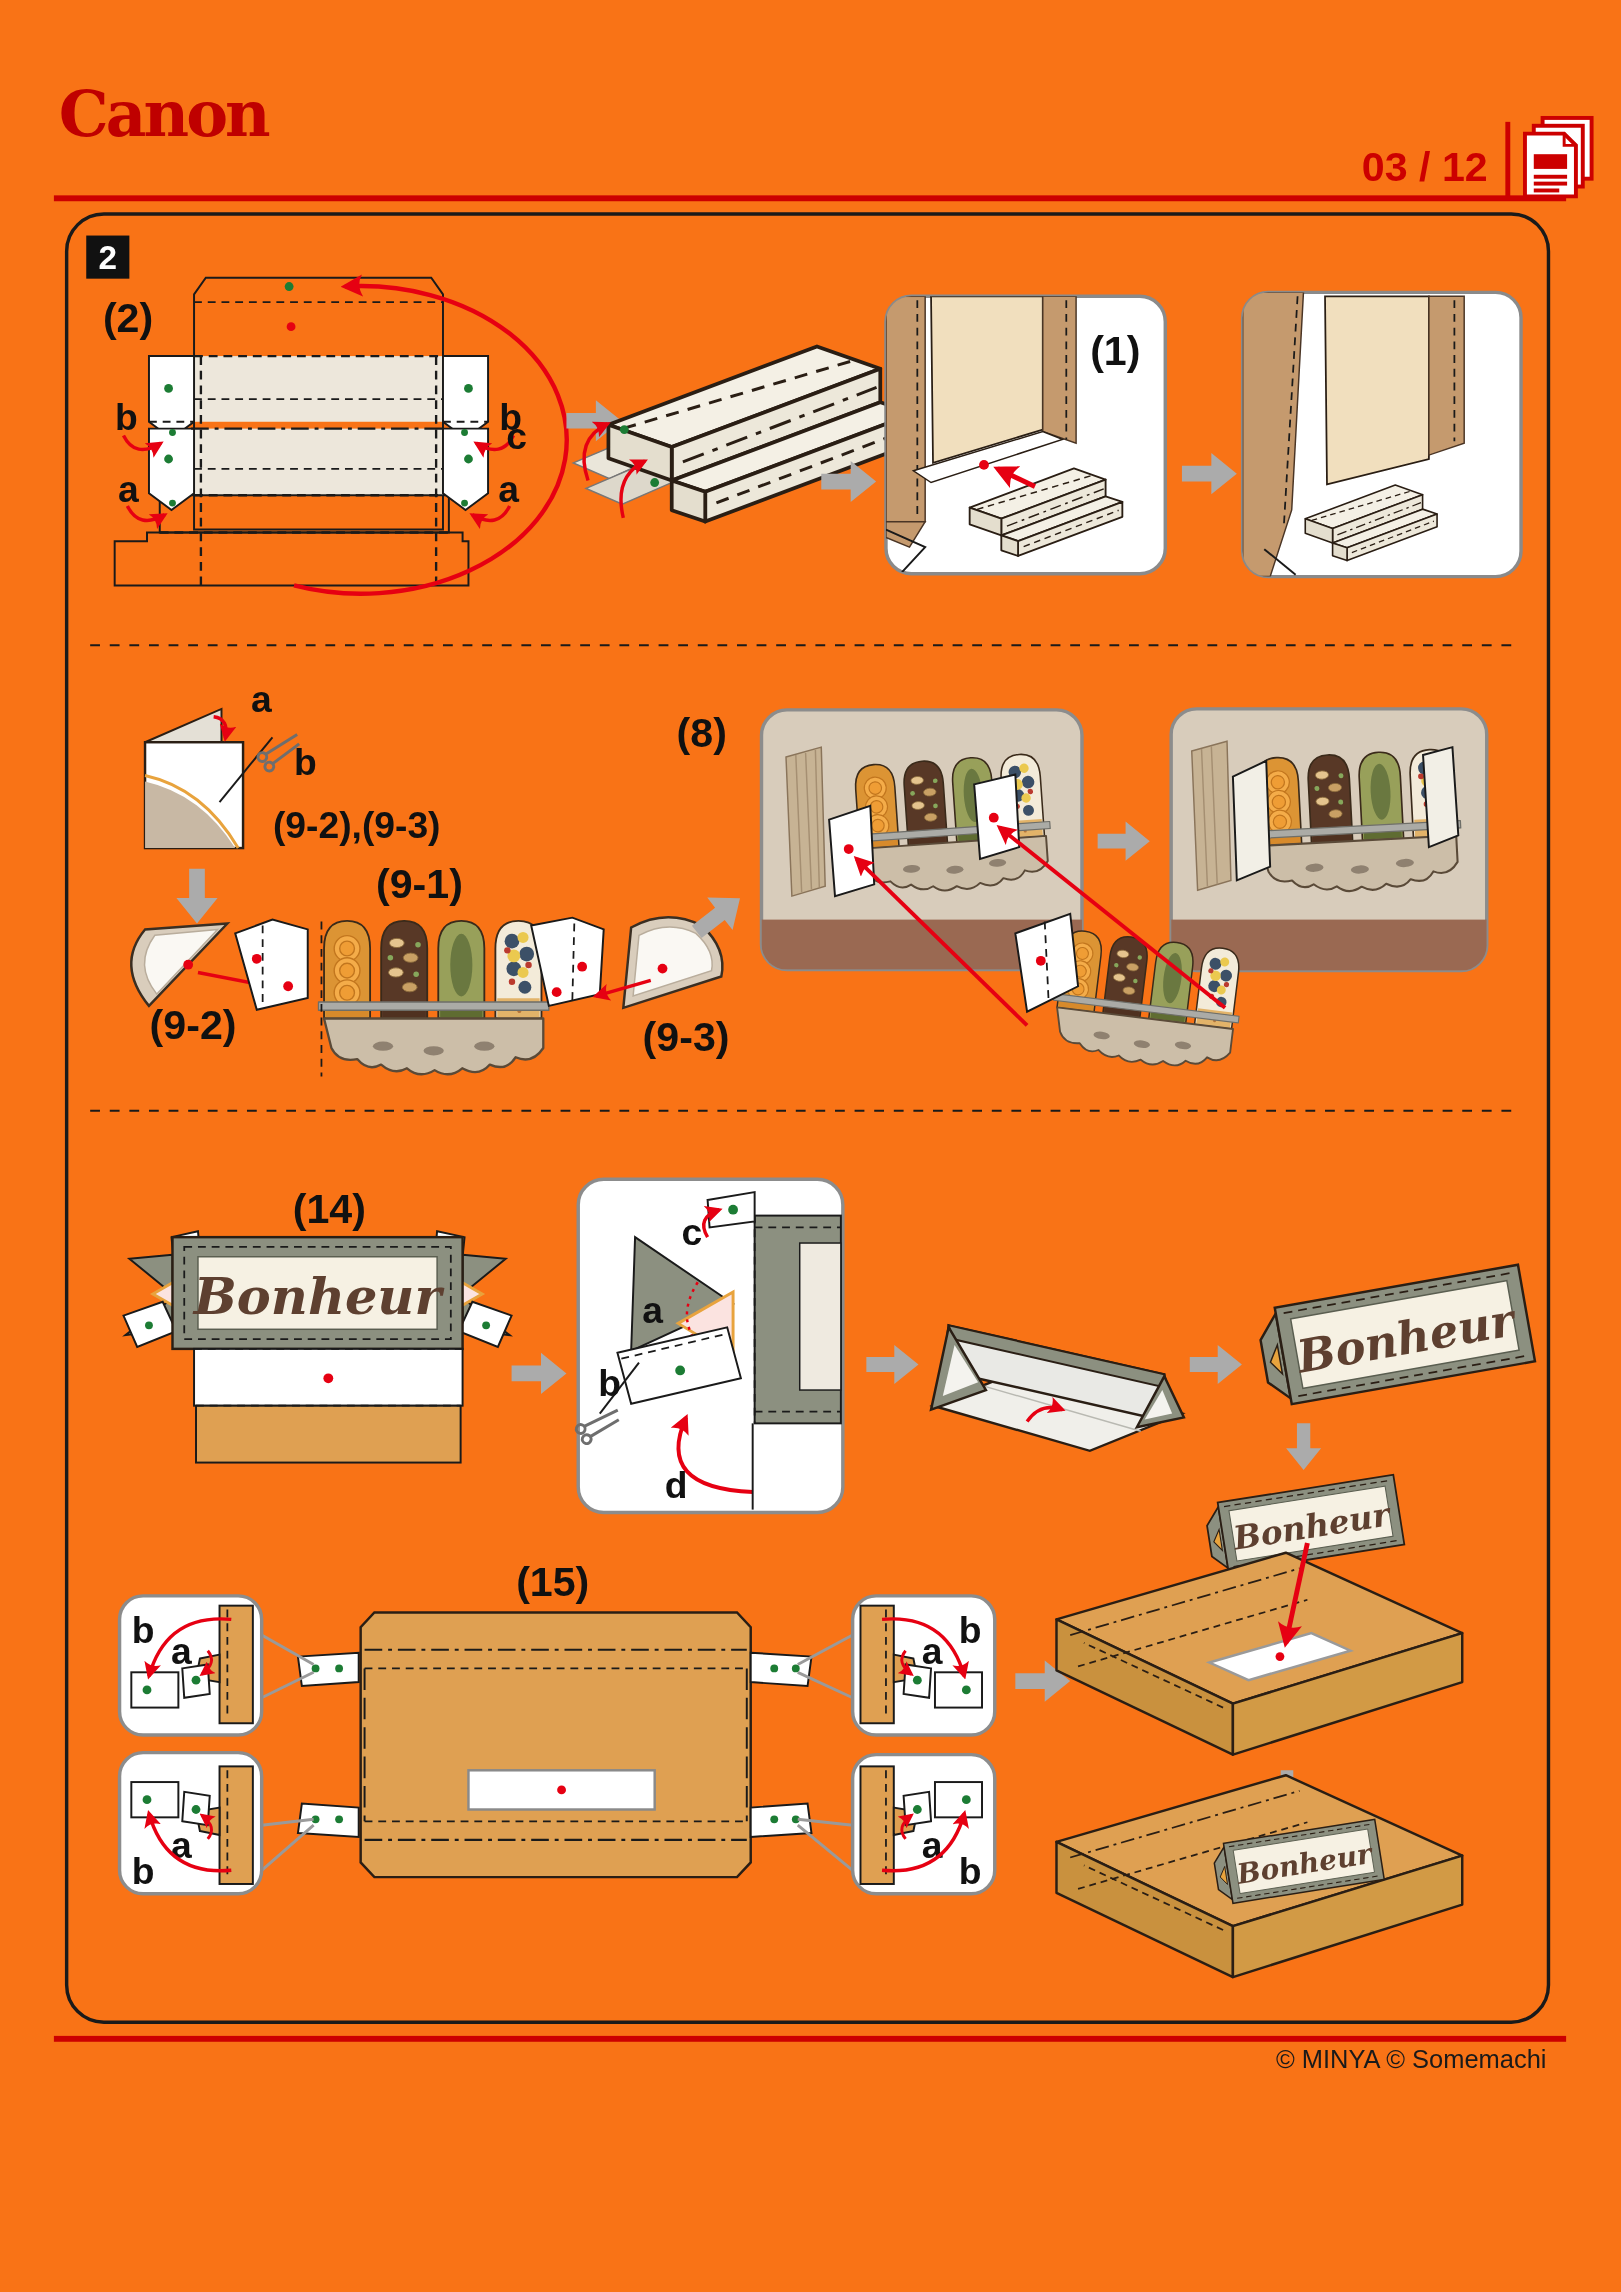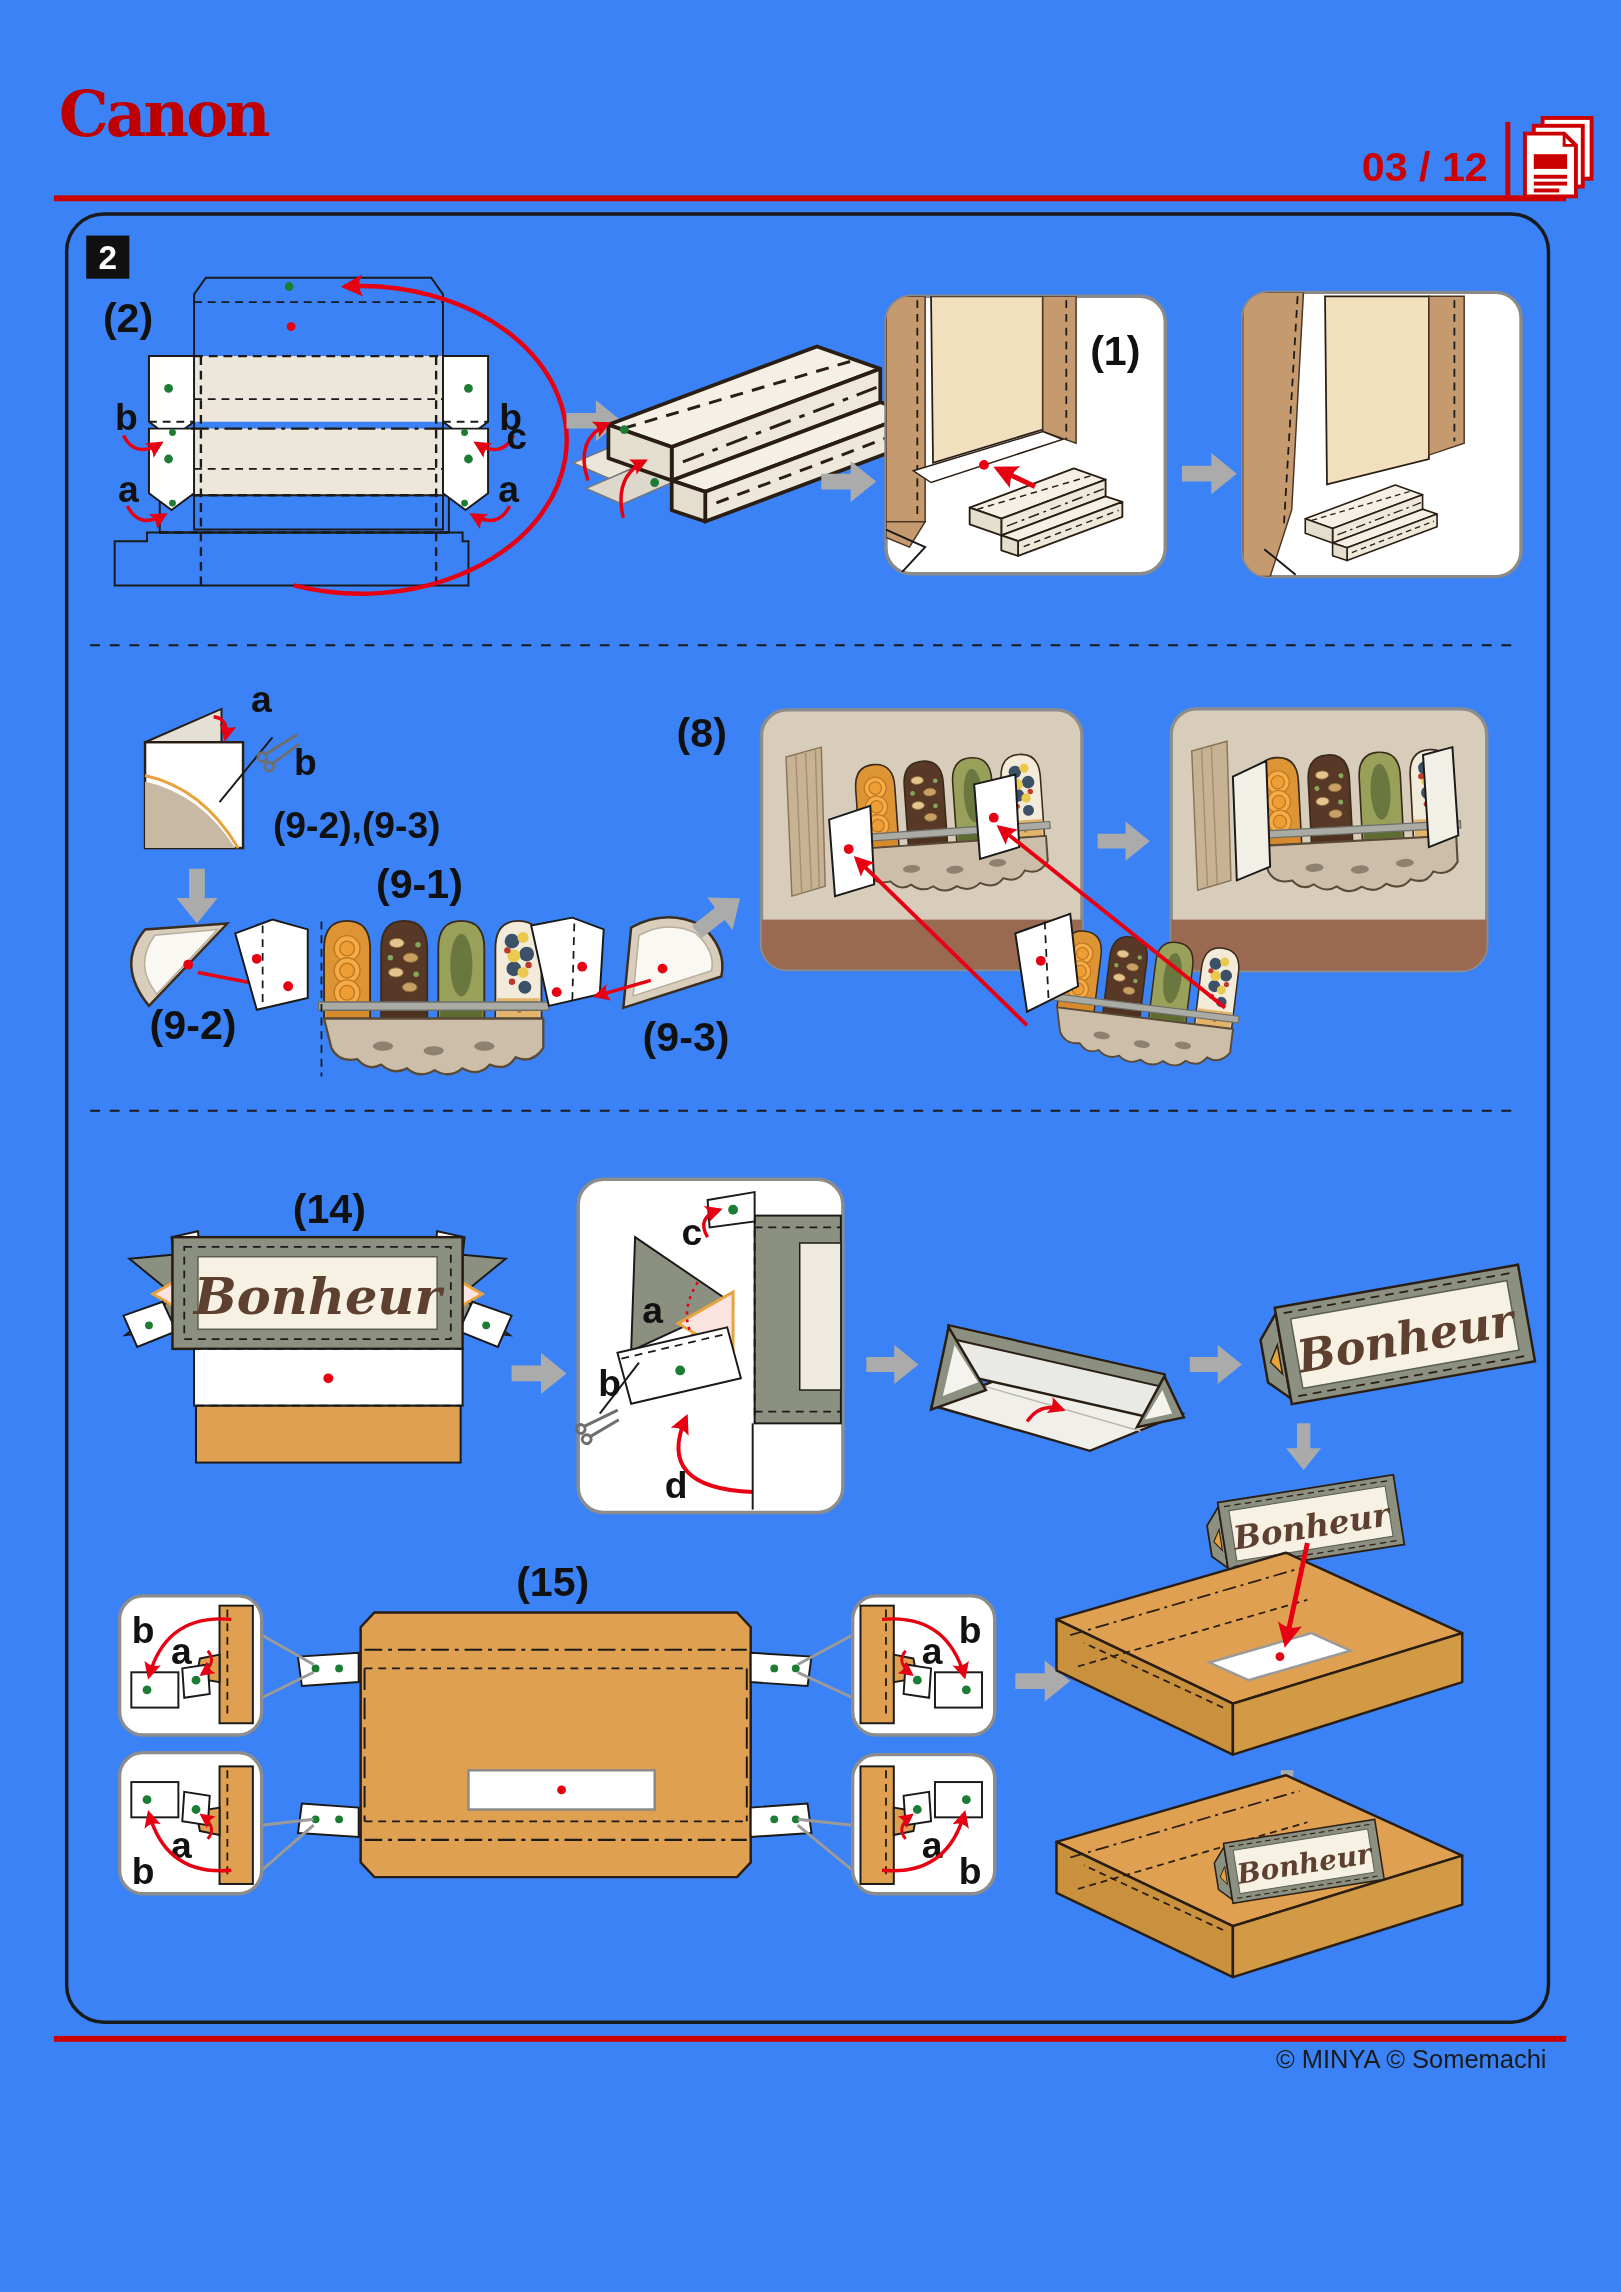--- a/index.html
+++ b/index.html
@@ -1,16 +1,16 @@
 <!DOCTYPE html>
 <html><head>
 <meta charset="utf-8">
 <style>
   html,body{margin:0;padding:0;background:#fff;}
-  #page{position:relative;width:1621px;height:2293px;background:#3b82f6;overflow:hidden;}
+  #page{position:relative;width:1621px;height:2293px;background:#f97316;overflow:hidden;}
   svg{position:absolute;left:0;top:0;}
   text{font-family:"Liberation Sans",sans-serif;}
   .lbl{font-weight:700;font-size:38px;fill:#111;}
   .plbl{font-weight:700;font-size:42px;fill:#111;}
   .brand{font-family:"DejaVu Serif",serif;font-weight:700;font-size:64px;fill:#BF0000;letter-spacing:-3px;}
   .pageno{font-weight:700;font-size:42px;fill:#CC0000;}
   .badge{font-weight:700;font-size:34px;fill:#fff;}
   .script{font-family:"DejaVu Serif",serif;font-style:italic;font-weight:700;fill:#5E4030;}
   .copy{font-size:26px;fill:#1a1a1a;}
   .dash{stroke:#1a1a1a;stroke-width:1.8;stroke-dasharray:8 6;fill:none;}

